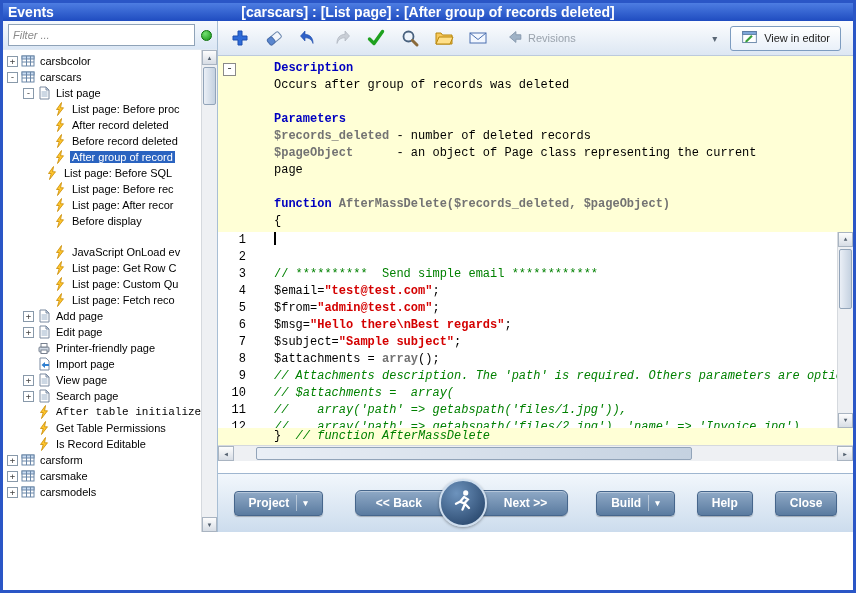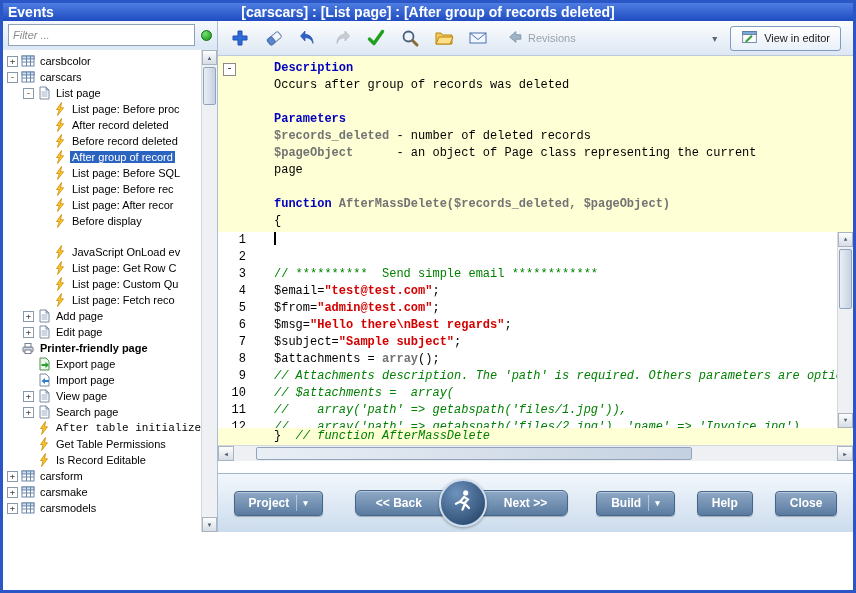--- a/index.html
+++ b/index.html
@@ -167,21 +167,21 @@
             </div>
             <div class="trow sel" data-name="tree-item" style="padding-left: 36px;">
               <span class="exp noexp" data-name="tree-expander-icon"></span>
               <span class="ticon" data-name="event-icon">
                 <svg viewBox="0 0 14 14">
                   <path d="M8.5 0.5 L3.5 7.5 L6.2 7.5 L4.5 13.5 L10.5 5.8 L7.6 5.8 Z" fill="#ffc62e" stroke="#c98a00" stroke-width="0.8"></path>
                 </svg>
               </span>
               <span class="tlabel" data-name="tree-item-label">After group of record</span>
             </div>
-            <div class="trow" data-name="tree-item" style="padding-left: 36px;">
+            <div class="trow" data-name="tree-item" style="padding-left: 28px;">
               <span class="exp noexp" data-name="tree-expander-icon"></span>
               <span class="ticon" data-name="event-icon">
                 <svg viewBox="0 0 14 14">
                   <path d="M8.5 0.5 L3.5 7.5 L6.2 7.5 L4.5 13.5 L10.5 5.8 L7.6 5.8 Z" fill="#ffc62e" stroke="#c98a00" stroke-width="0.8"></path>
                 </svg>
               </span>
               <span class="tlabel" data-name="tree-item-label">List page: Before SQL</span>
             </div>
             <div class="trow" data-name="tree-item" style="padding-left: 36px;">
               <span class="exp noexp" data-name="tree-expander-icon"></span>
@@ -265,40 +265,30 @@
                 <svg viewBox="0 0 14 14">
                   <path d="M3 1 h6 l3 3 v9 H3 Z" fill="#fff" stroke="#7a8aa0"></path>
                   <path d="M9 1 v3 h3 Z" fill="#d7e2ef" stroke="#7a8aa0"></path>
                   <line x1="4.5" y1="6" x2="10.5" y2="6" stroke="#9ab0c8"></line>
                   <line x1="4.5" y1="8" x2="10.5" y2="8" stroke="#9ab0c8"></line>
                   <line x1="4.5" y1="10" x2="10.5" y2="10" stroke="#9ab0c8"></line>
                 </svg>
               </span>
               <span class="tlabel" data-name="tree-item-label">Edit page</span>
             </div>
-            <div class="trow" data-name="tree-item" style="padding-left: 4px; font-weight: bold;">
+            <div class="trow" data-name="tree-item" style="padding-left: 20px;">
               <span class="exp noexp" data-name="tree-expander-icon"></span>
               <span class="ticon" data-name="printer-icon">
                 <svg viewBox="0 0 14 14">
                   <rect x="2" y="6" width="10" height="5" rx="1" fill="#cfd8e4" stroke="#77808e"></rect>
                   <rect x="4" y="2.5" width="6" height="3.5" fill="#fff" stroke="#77808e"></rect>
                   <rect x="4" y="9" width="6" height="3.5" fill="#fff" stroke="#77808e"></rect>
                 </svg>
               </span>
               <span class="tlabel" data-name="tree-item-label">Printer-friendly page</span>
-            </div>
-            <div class="trow" data-name="tree-item" style="padding-left: 20px;">
-              <span class="exp noexp" data-name="tree-expander-icon"></span>
-              <span class="ticon" data-name="export-icon">
-                <svg viewBox="0 0 14 14">
-                  <path d="M3 1 h6 l3 3 v9 H3 Z" fill="#eaf6ea" stroke="#4e8f4e"></path>
-                  <path d="M4.5 7 h4 v-2 l3.5 3 -3.5 3 v-2 h-4 Z" fill="#2f9e2f"></path>
-                </svg>
-              </span>
-              <span class="tlabel" data-name="tree-item-label">Export page</span>
             </div>
             <div class="trow" data-name="tree-item" style="padding-left: 20px;">
               <span class="exp noexp" data-name="tree-expander-icon"></span>
               <span class="ticon" data-name="import-icon">
                 <svg viewBox="0 0 14 14">
                   <path d="M3 1 h6 l3 3 v9 H3 Z" fill="#fff" stroke="#7a8aa0"></path>
                   <path d="M12 7 h-4 v-2 L4.5 8 L8 11 v-2 h4 Z" fill="#2f7fd0"></path>
                 </svg>
               </span>
               <span class="tlabel" data-name="tree-item-label">Import page</span>

